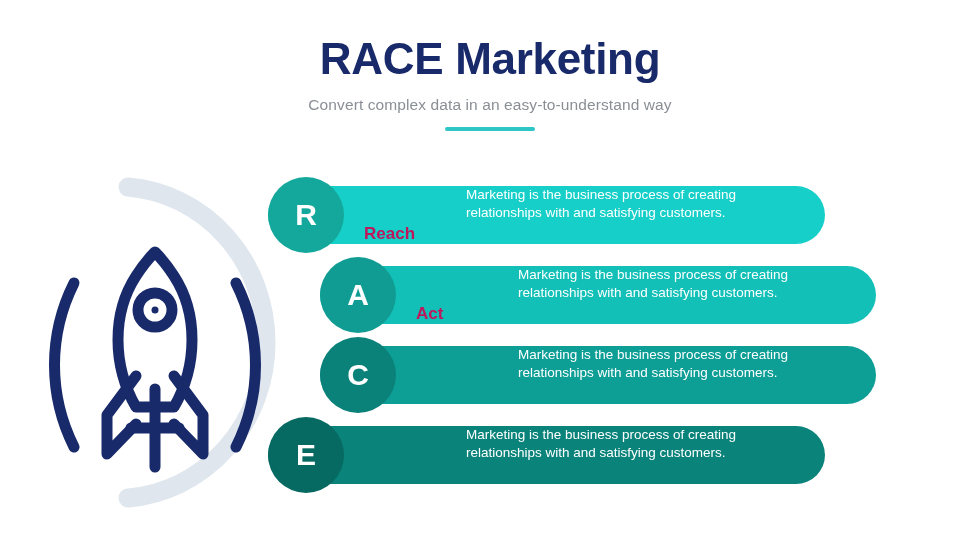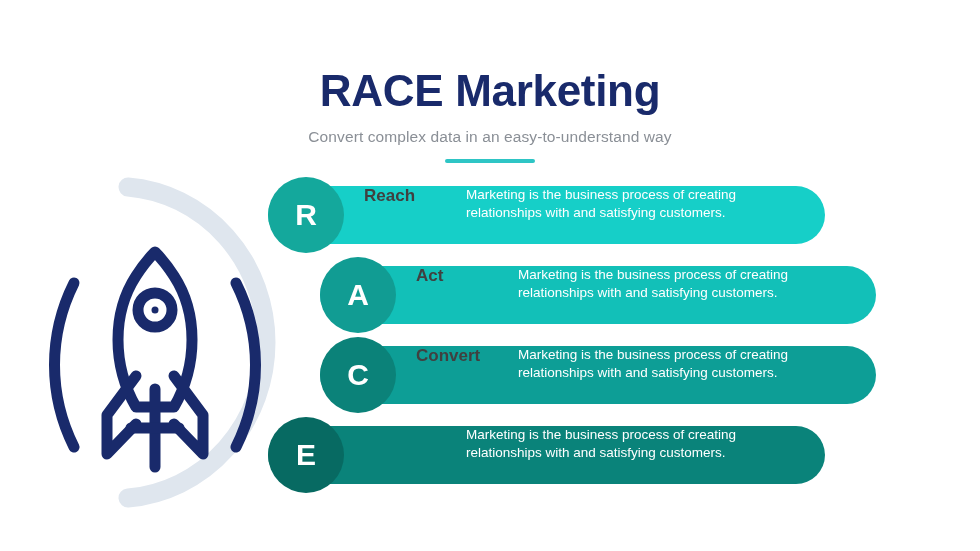--- a/index.html
+++ b/index.html
@@ -18,21 +18,20 @@
     overflow: hidden;
   }
 
   
   #header {
     position: absolute;
     left: 0;
     top: 36px;
     width: 980px;
     text-align: center;
-    margin-top: 32px;
   }
   #title {
     font-size: 44px;
     font-weight: bold;
     color: #192a6b;
     letter-spacing: -0.3px;
     line-height: 1.05;
     margin: 0;
   }
   #subtitle {
@@ -97,22 +96,22 @@
     color: #ffffff;
     font-size: 30px;
     font-weight: bold;
     line-height: 1;
   }
   .row-label {
     position: absolute;
     top: 0;
     height: 58px;
     display: flex;
-    align-items: flex-start;
-    color: #404040;
+    align-items: flex-end;
+    color: #be185d;
     font-size: 17px;
     font-weight: bold;
     white-space: nowrap;
   }
   .row-desc {
     position: absolute;
     top: 0;
     height: 74px;
     display: flex;
     flex-direction: column;
@@ -187,23 +186,20 @@
       <div class="row-desc" style="left:198px; width:330px;">
         <span>Marketing is the business process of creating relationships with and satisfying customers.</span>
       </div>
     </div>
 
     <div class="row" style="left:320px; top:160px; width:556px;">
       <div class="row-bar" style="background:#0d9e96;"></div>
       <div class="row-circle" style="background:#0b8279;">
         <span>C</span>
       </div>
-      <div class="row-label" style="left:96px;">
-        <span>Convert</span>
-      </div>
       <div class="row-desc" style="left:198px; width:330px;">
         <span>Marketing is the business process of creating relationships with and satisfying customers.</span>
       </div>
     </div>
 
     <div class="row" style="left:268px; top:240px; width:557px;">
       <div class="row-bar" style="background:#0a837a;"></div>
       <div class="row-circle" style="background:#076a62;">
         <span>E</span>
       </div>

